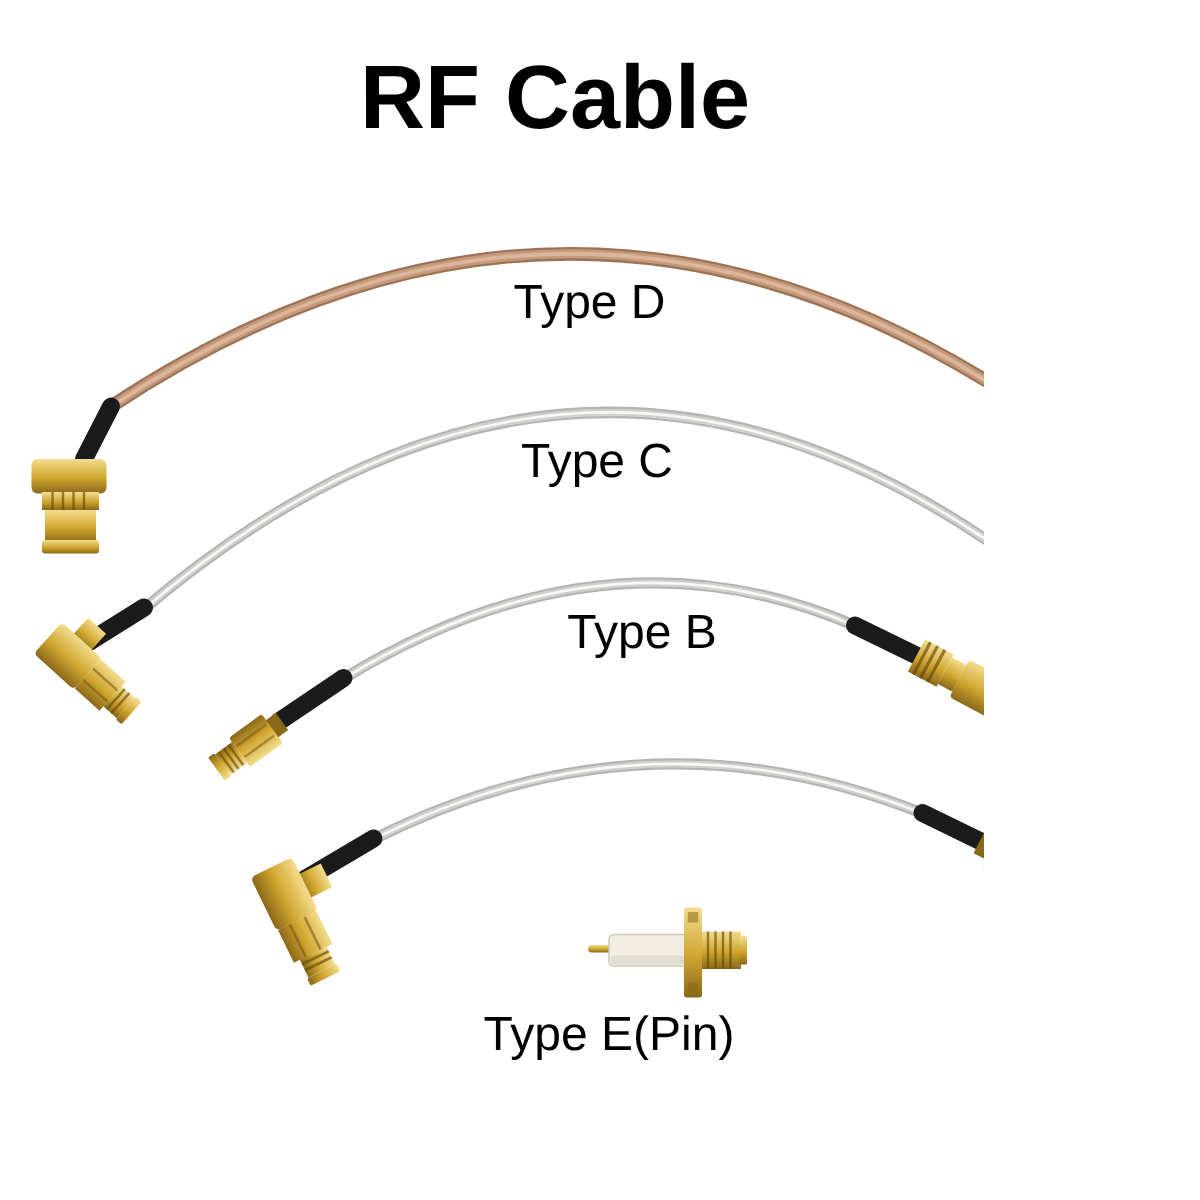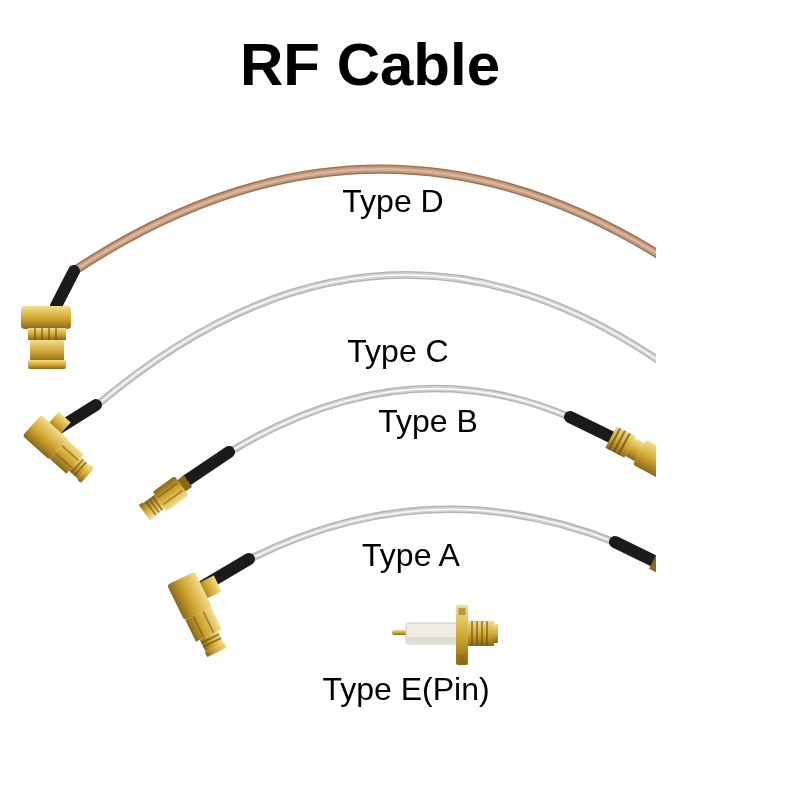--- a/index.html
+++ b/index.html
@@ -8,21 +8,21 @@
   .stage svg{position:absolute;left:0;top:0;}
   .page-title{
     position:absolute;left:370px;top:30px;transform:translateX(-50%);
     font-size:60px;font-weight:700;color:var(--text,#000);white-space:nowrap;letter-spacing:0px;
   }
   .type-label{
     position:absolute;transform:translateX(-50%);
     font-size:32px;font-weight:400;color:var(--text,#000);white-space:nowrap;
   }
   .lbl-d{left:393px;top:183px;}
-  .lbl-c{left:398px;top:289px;margin-top:44px;}
+  .lbl-c{left:398px;top:289px;}
   .lbl-b{left:428px;top:403px;}
   .lbl-a{left:411px;top:537px;}
   .lbl-e{left:406px;top:671px;}
 
   
   path.cable{fill:none;stroke-linecap:round;}
   .tan-base{stroke:var(--cable-tan-dark,#9e7355);stroke-width:9;}
   .tan-mid{stroke:var(--cable-tan,#c49a7c);stroke-width:6;}
   .tan-hi{stroke:var(--cable-tan-light,#dbb69c);stroke-width:2.5;}
   .sil-base{stroke:var(--cable-silver-dark,#b4b4b2);stroke-width:7.5;}
@@ -155,15 +155,14 @@
       <line x1="482" y1="621" x2="482" y2="646" class="thread"></line>
       <line x1="487" y1="621" x2="487" y2="646" class="thread"></line>
       <rect x="493" y="624" width="5" height="19" rx="1" fill="url(#goldGrad)"></rect>
     </g>
   </svg>
 
   <div class="page-title">RF Cable</div>
   <div class="type-label lbl-d">Type D</div>
   <div class="type-label lbl-c">Type C</div>
   <div class="type-label lbl-b">Type B</div>
-  <div class="type-label lbl-a">Type A</div>
   <div class="type-label lbl-e">Type E(Pin)</div>
 </div>
 
 </body></html>

